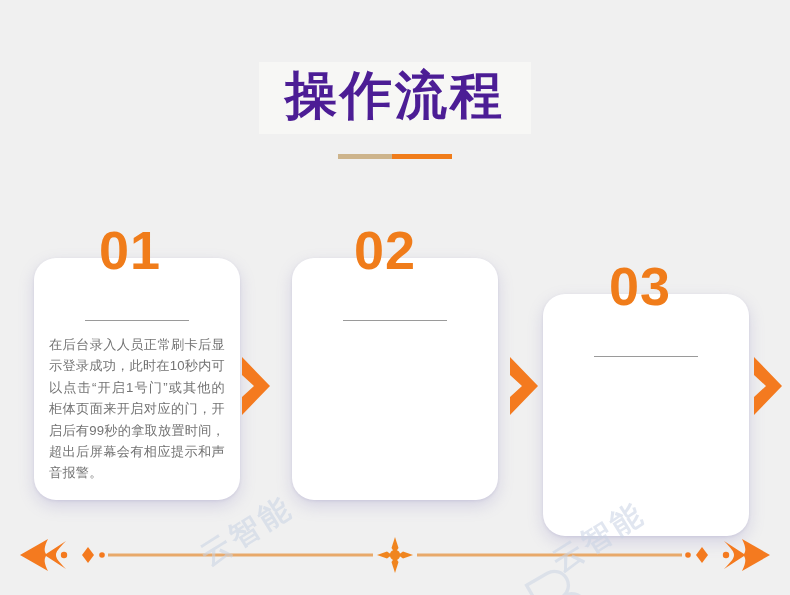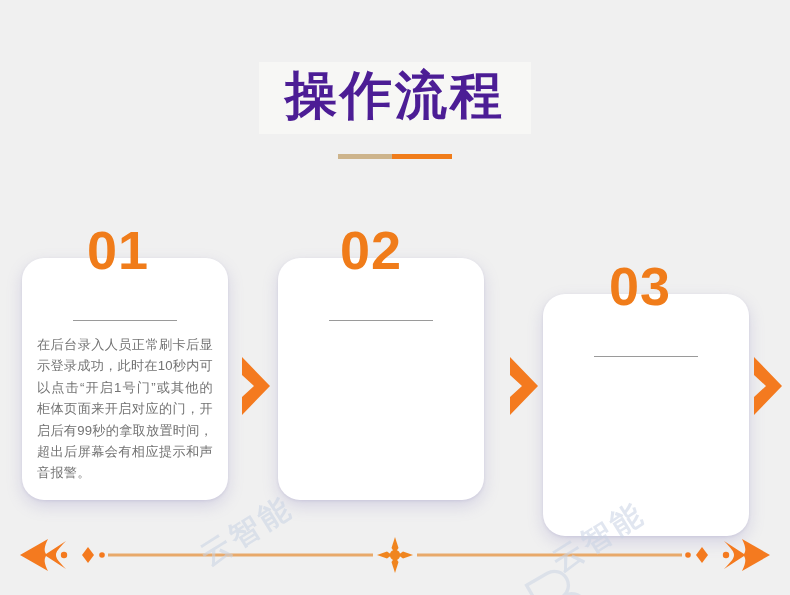--- a/index.html
+++ b/index.html
@@ -44,22 +44,22 @@
     width:790px; height:290px;
   }
   .card{
     position:absolute;
     top:33px;
     width:206px; height:242px;
     background:#ffffff;
     border-radius:22px;
     box-shadow:0 6px 16px rgba(120,110,180,.22), 0 1px 3px rgba(80,70,140,.12);
   }
-  .card.c1{ left:22px; }
-  .card.c2{ left:278px;padding-left:36px; }
+  .card.c1{ left:34px; }
+  .card.c2{ left:292px;padding-left:36px; }
   .card.c3{ left:543px;margin-top:36px; }
 
   .card-num{
     position:absolute;
     top:-35px; left:0; right:0;
     text-align:center;
     font-size:54px;
     font-weight:700;
     color:#f07c1a;
     letter-spacing:1px;

